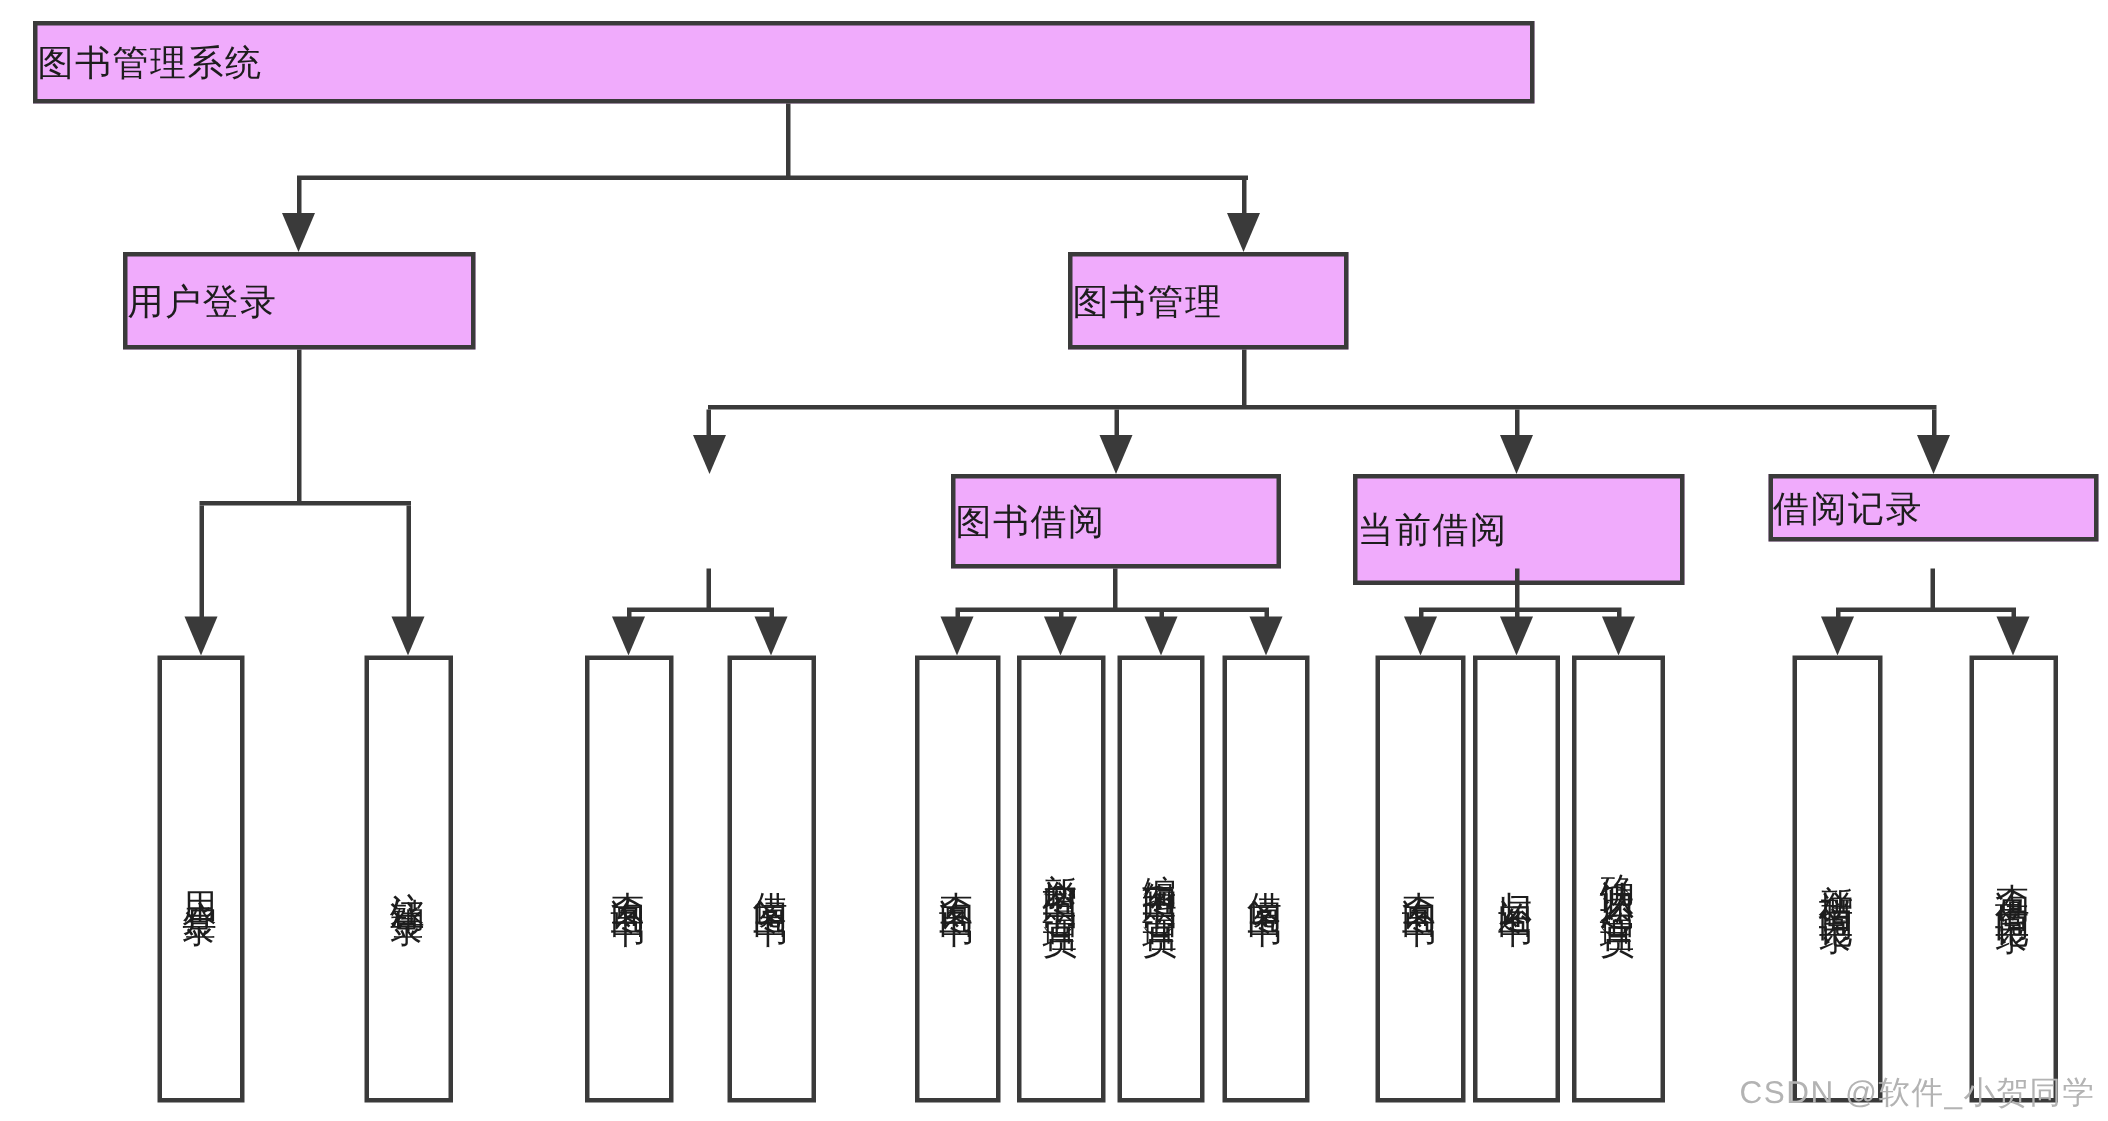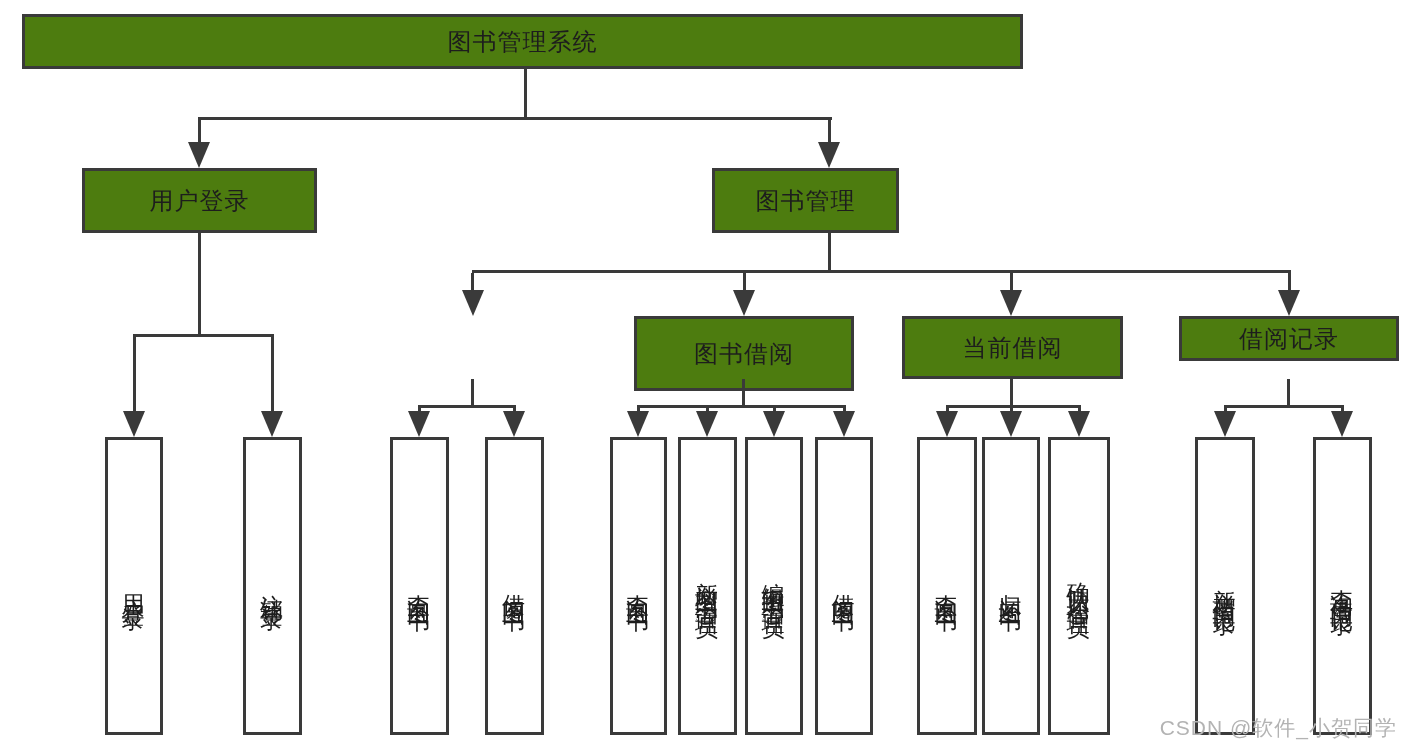--- a/index.html
+++ b/index.html
@@ -8,23 +8,23 @@
     --wm:#b3b3b3;
     --bg:#ffffff;
   }
   html,body{margin:0;padding:0;background:#fff;}
   .stage{
     position:relative;width:1405px;height:747px;background:var(--bg);
     font-family:"Liberation Sans","DejaVu Sans",sans-serif;
     overflow:hidden;
   }
   .box{
-    position:absolute;box-sizing:border-box;background:#4d7c0f;
+    position:absolute;box-sizing:border-box;background:#f0abfc;
     border:3px solid var(--line);
-    display:flex;align-items:center;justify-content:center;
+    display:flex;align-items:center;
     font-size:24px;color:var(--text);letter-spacing:1px;
     white-space:nowrap;
   }
   .vbox{
     position:absolute;box-sizing:border-box;background:#fff;
     border:3px solid var(--line);
     top:437px;height:298px;
     display:flex;align-items:center;justify-content:center;
     writing-mode:vertical-rl;text-orientation:mixed;
     font-size:23px;color:var(--text);letter-spacing:5px;
@@ -84,24 +84,24 @@
     <div class="vline" style="left:471px;top:273px;height:20px;"></div>
     <div class="arrowhead" style="left:462px;top:290px;"></div>
     <div class="vline" style="left:743px;top:273px;height:20px;"></div>
     <div class="arrowhead" style="left:733px;top:290px;"></div>
     <div class="vline" style="left:1010px;top:273px;height:20px;"></div>
     <div class="arrowhead" style="left:1000px;top:290px;"></div>
     <div class="vline" style="left:1288px;top:273px;height:20px;"></div>
     <div class="arrowhead" style="left:1278px;top:290px;"></div>
   </div>
 
-  <div class="box" style="left:634px;top:316px;width:220px;height:75px;">
+  <div class="box" style="left:634px;top:316px;width:220px;height:63px;">
     <span>图书借阅</span>
   </div>
-  <div class="box" style="left:902px;top:316px;width:221px;height:63px;">
+  <div class="box" style="left:902px;top:316px;width:221px;height:74px;">
     <span>当前借阅</span>
   </div>
   <div class="box" style="left:1179px;top:316px;width:220px;height:45px;">
     <span>借阅记录</span>
   </div>
 
   <div>
     <div class="vline" style="left:471px;top:379px;height:28px;"></div>
     <div class="hline" style="left:418px;top:405px;width:98px;"></div>
     <div class="vline" style="left:418px;top:408px;height:6px;"></div>

